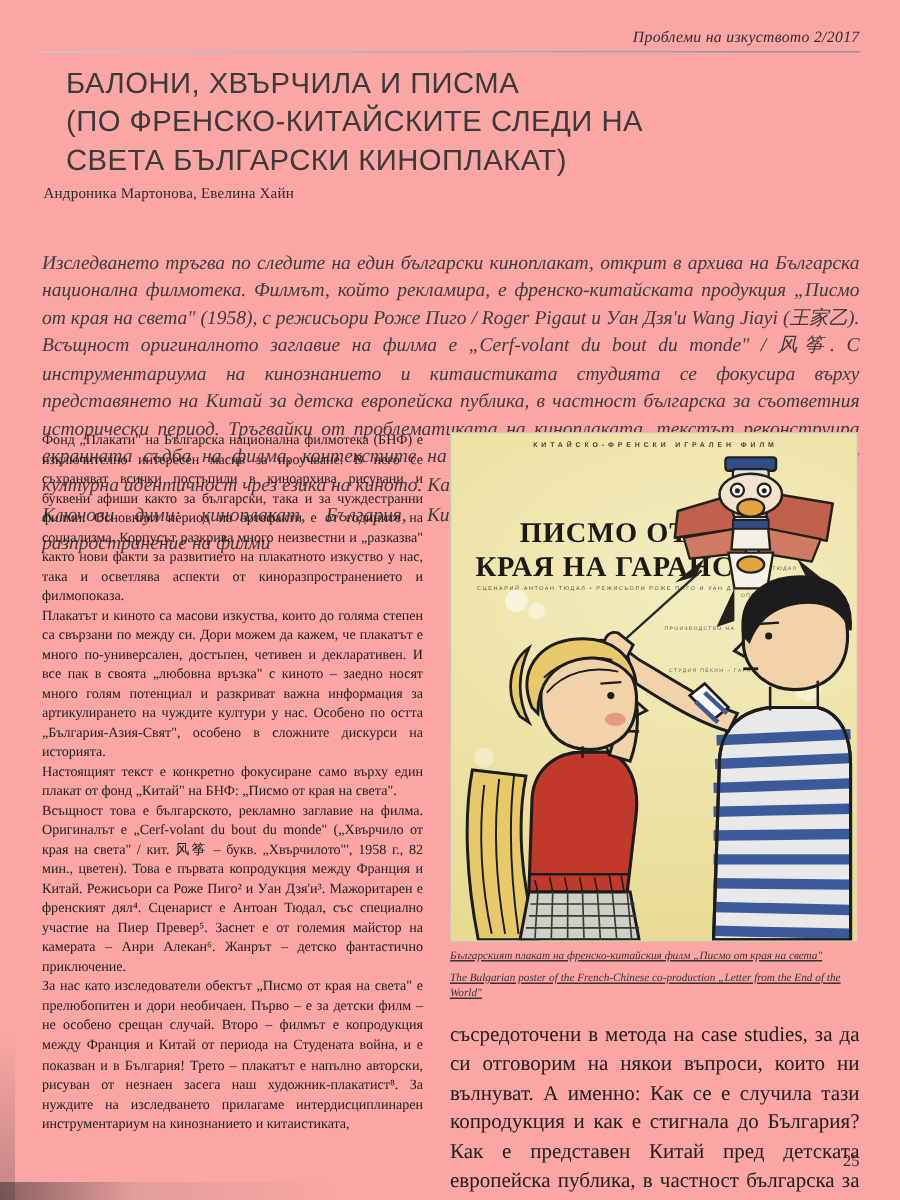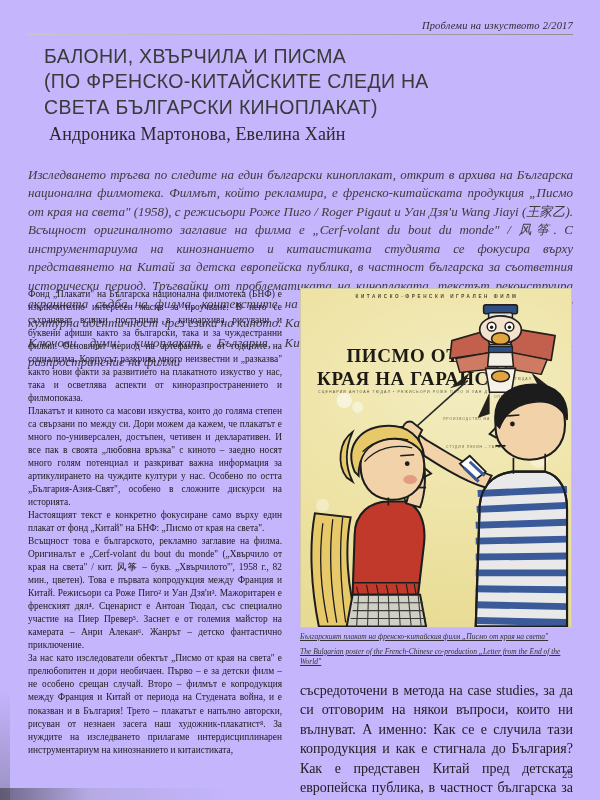--- a/index.html
+++ b/index.html
@@ -7,21 +7,21 @@
     padding: 0;
     background: #ffffff;
   }
   body {
     font-family: "Liberation Serif", serif;
   }
   .page {
     position: relative;
     width: 600px;
     height: 800px;
-    background: #c4b5fd;
+    background: #fca5a5;
     overflow: hidden;
     box-sizing: border-box;
   }
   
   .scan-edge-bottom {
     position: absolute;
     left: 0;
     bottom: 0;
     width: 600px;
     height: 12px;
@@ -71,24 +71,23 @@
     color: #3a3a3a;
     font-weight: 400;
     letter-spacing: 0.3px;
   }
   .title .tline { display: block; white-space: nowrap; }
 
   .authors {
     position: absolute;
     left: 29px;
     top: 124px;
-    font-size: 18px;
+    font-size: 10px;
     color: #2a2a2a;
     letter-spacing: 0.15px;
-    margin-left: 20px;
   }
 
   
   .abstract {
     position: absolute;
     left: 28px;
     top: 166px;
     width: 545px;
     font-style: italic;
     font-size: 13px;

